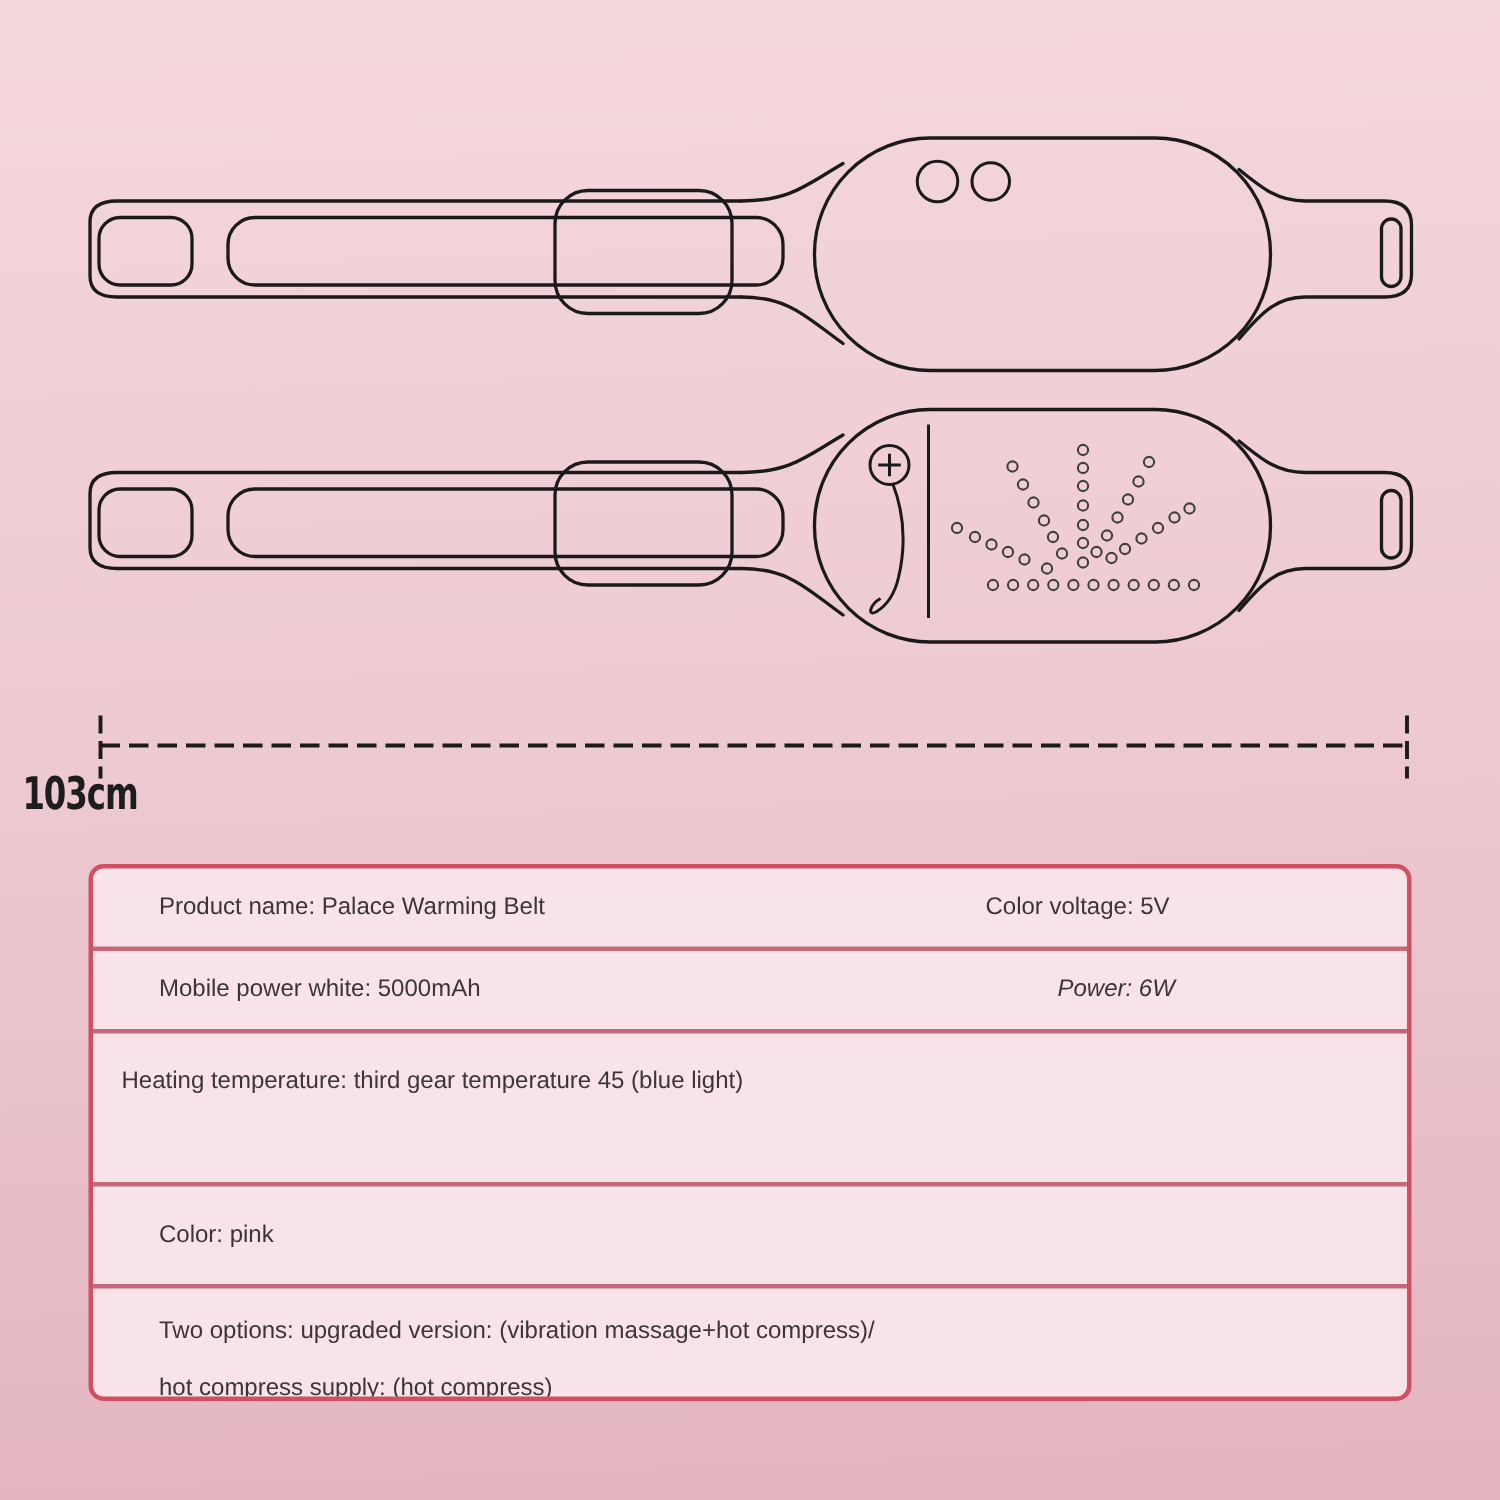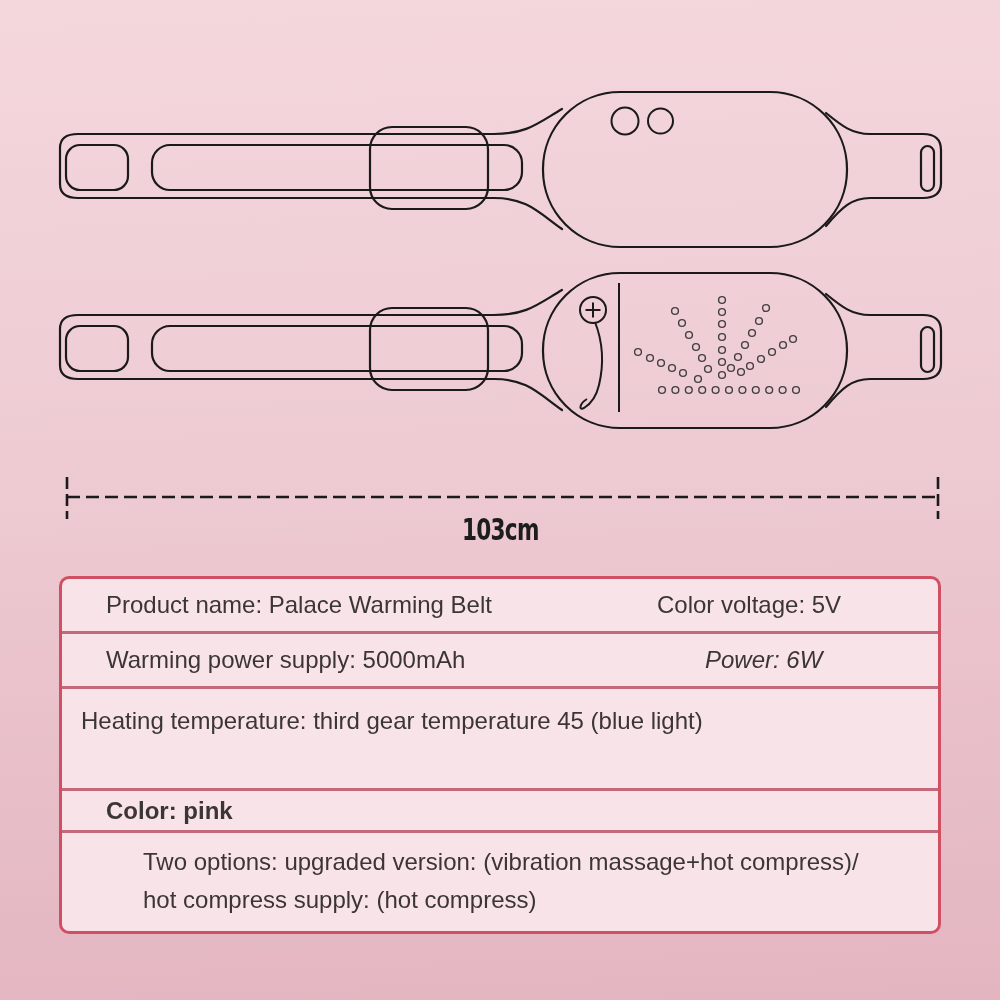--- a/index.html
+++ b/index.html
@@ -8,49 +8,48 @@
     font-family:"Liberation Sans", sans-serif;
     background:linear-gradient(178deg,#f4d7dd 0%,#eecbd3 45%,#e3b5c0 100%);
     position:relative;
   }
   .stage{position:absolute;inset:0;}
   svg.drawing{position:absolute;left:0;top:0;}
 
   
   .dim-label-wrap{
     position:absolute;left:0;top:512px;width:1000px;
-    text-align:center;
   }
   .dim-label{
     display:inline-block;
     font-family:"DejaVu Sans", sans-serif;
     font-weight:700;font-size:30px;color:#1d1d1d;
     transform:scaleX(0.72);letter-spacing:-1px;
   }
 
   
   .spec-table{
     position:absolute;left:59px;top:576px;width:882px;height:358px;
     box-sizing:border-box;
     border:3px solid #d04f63;border-radius:10px;
     background:#f8e4e8;
-    color:#3c3538;font-size:24px;
+    color:#3c3538;font-size:16px;
     overflow:hidden;
   }
   .spec-row{
     box-sizing:border-box;position:relative;
     border-bottom:3px solid #c4687b;
     display:flex;align-items:center;
     padding-left:44px;padding-right:20px;
   }
-  .spec-row:last-child{border-bottom:none;margin-left:37px;}
+  .spec-row:last-child{border-bottom:none;}
   .row-h1{height:55px;}
   .row-h2{height:55px;}
   .row-h3{height:102px;display:block;padding-top:13px;padding-left:19px;}
-  .row-h4{height:42px;font-weight:bold;}
+  .row-h4{height:68px;}
   .row-h5{height:85px;display:block;padding-top:10px;}
   .spec-line{display:block;line-height:38px;}
   .cell-right{position:absolute;top:0;height:100%;display:flex;align-items:center;}
   .right-r1{left:595px;}
   .right-r2{left:643px;font-style:italic;}
 </style>
 </head>
 <body>
 
 <div class="stage">
@@ -158,21 +157,21 @@
   <div class="dim-label-wrap">
     <span class="dim-label">103cm</span>
   </div>
 
   <div class="spec-table">
     <div class="spec-row row-h1">
       <span>Product name: Palace Warming Belt</span>
       <span class="cell-right right-r1">Color voltage: 5V</span>
     </div>
     <div class="spec-row row-h2">
-      <span>Warming power supply: 5000mAh</span>
+      <span>Mobile power white: 5000mAh</span>
       <span class="cell-right right-r2">Power: 6W</span>
     </div>
     <div class="spec-row row-h3">
       <span class="spec-line">Heating temperature: third gear temperature 45 (blue light)</span>
     </div>
     <div class="spec-row row-h4">
       <span>Color: pink</span>
     </div>
     <div class="spec-row row-h5">
       <span class="spec-line">Two options: upgraded version: (vibration massage+hot compress)/</span>

